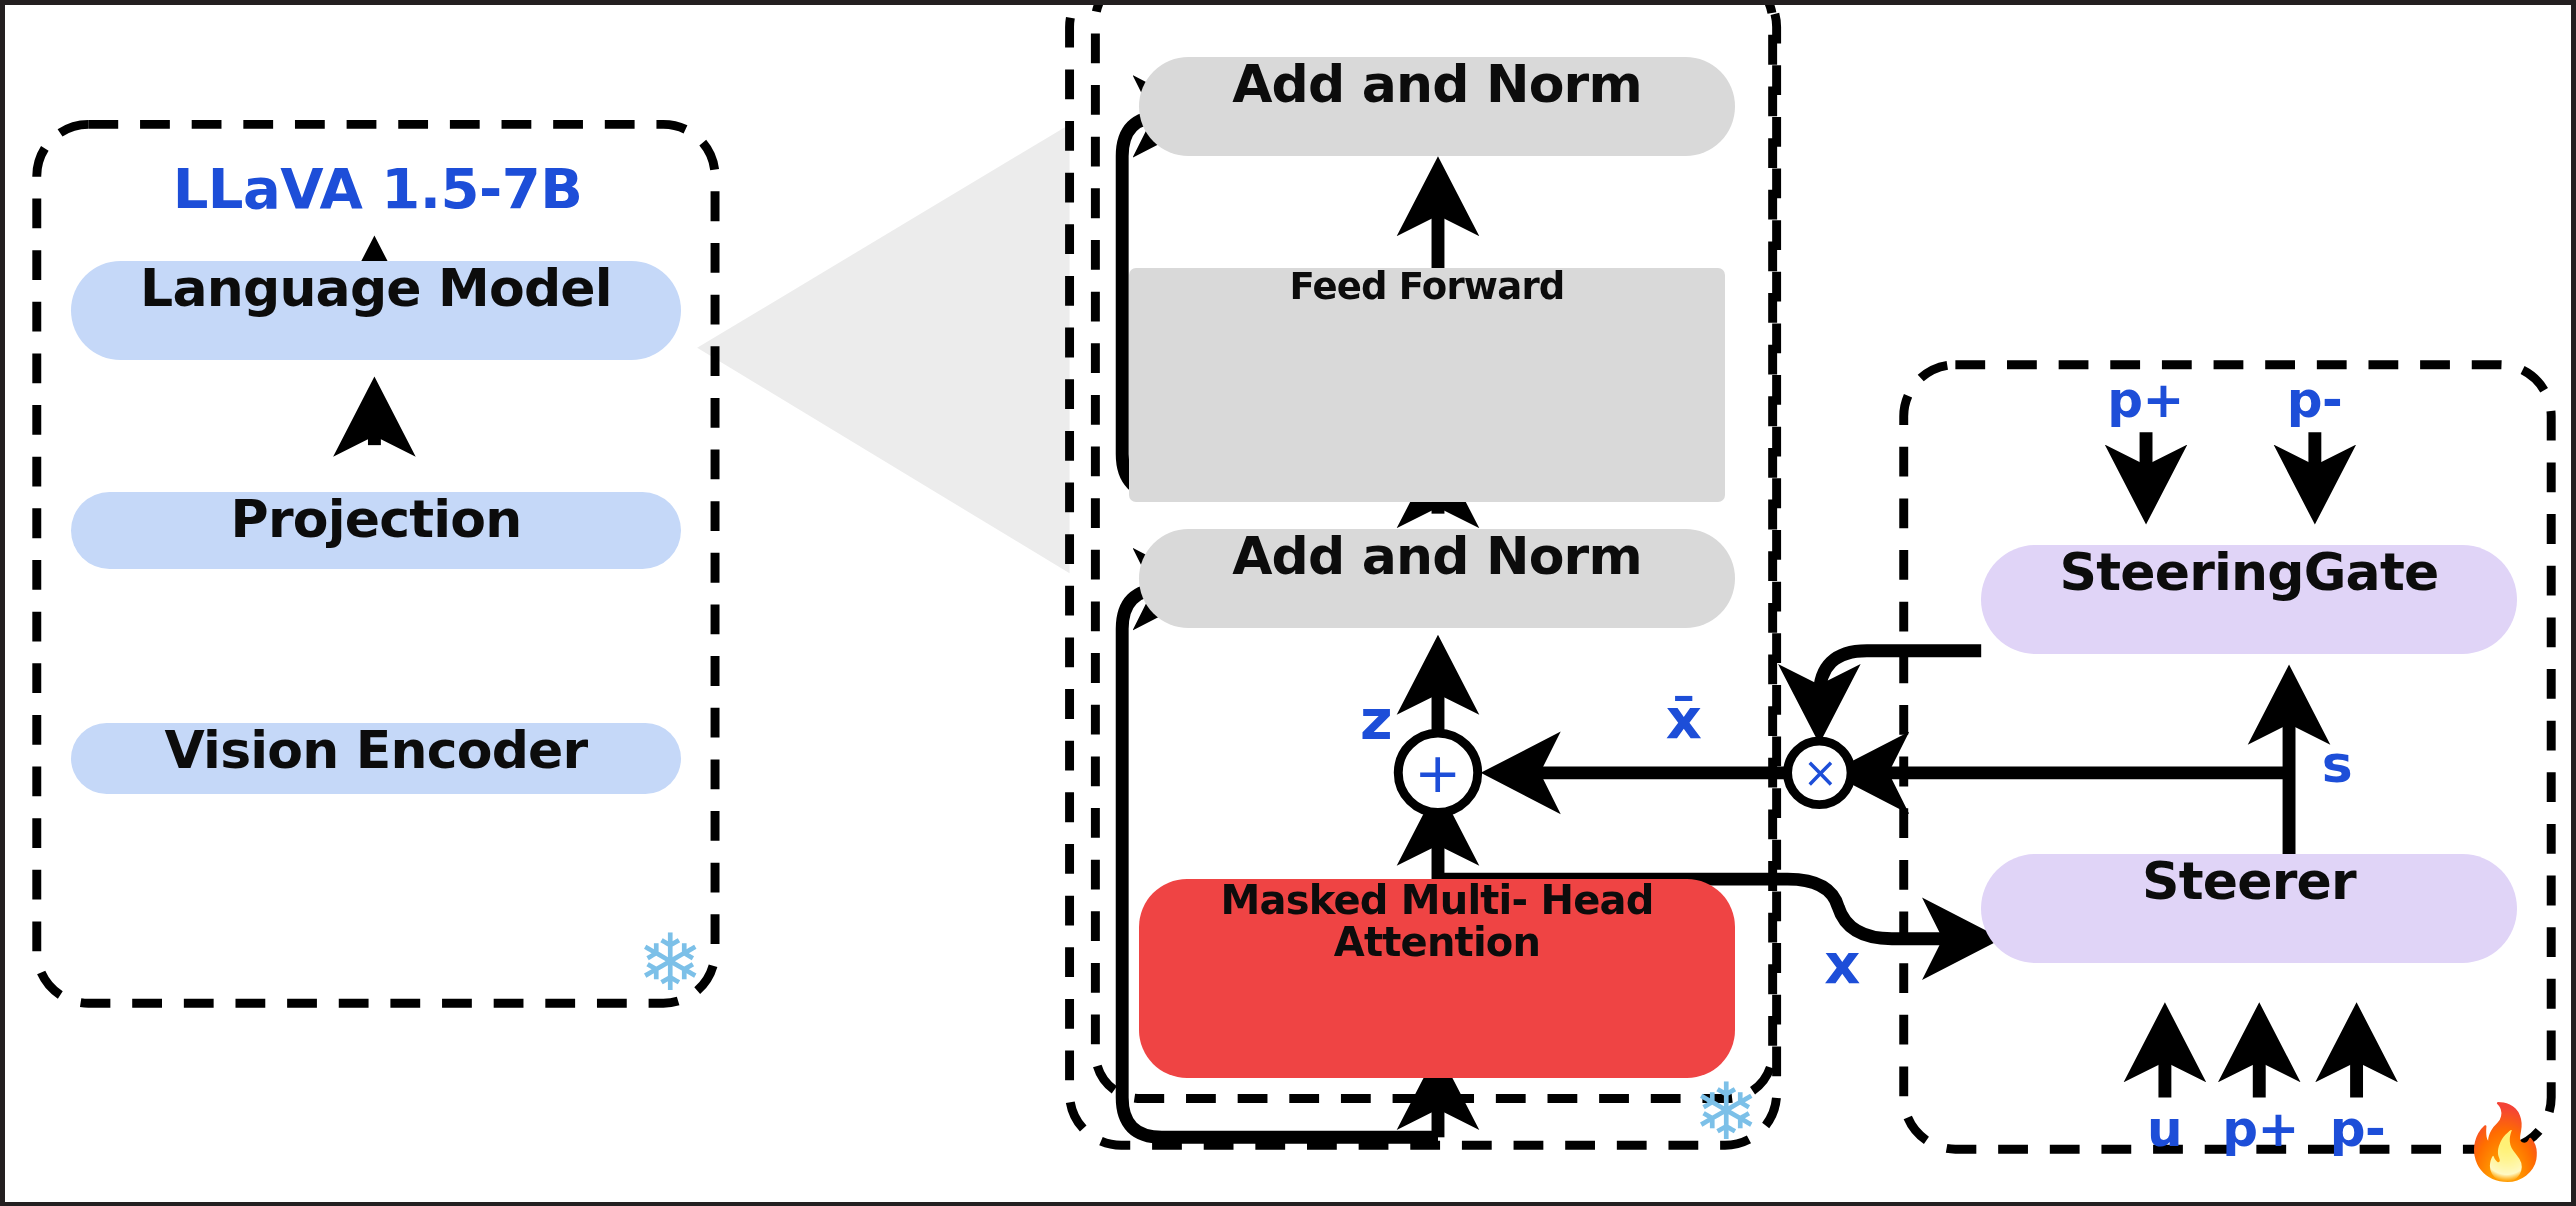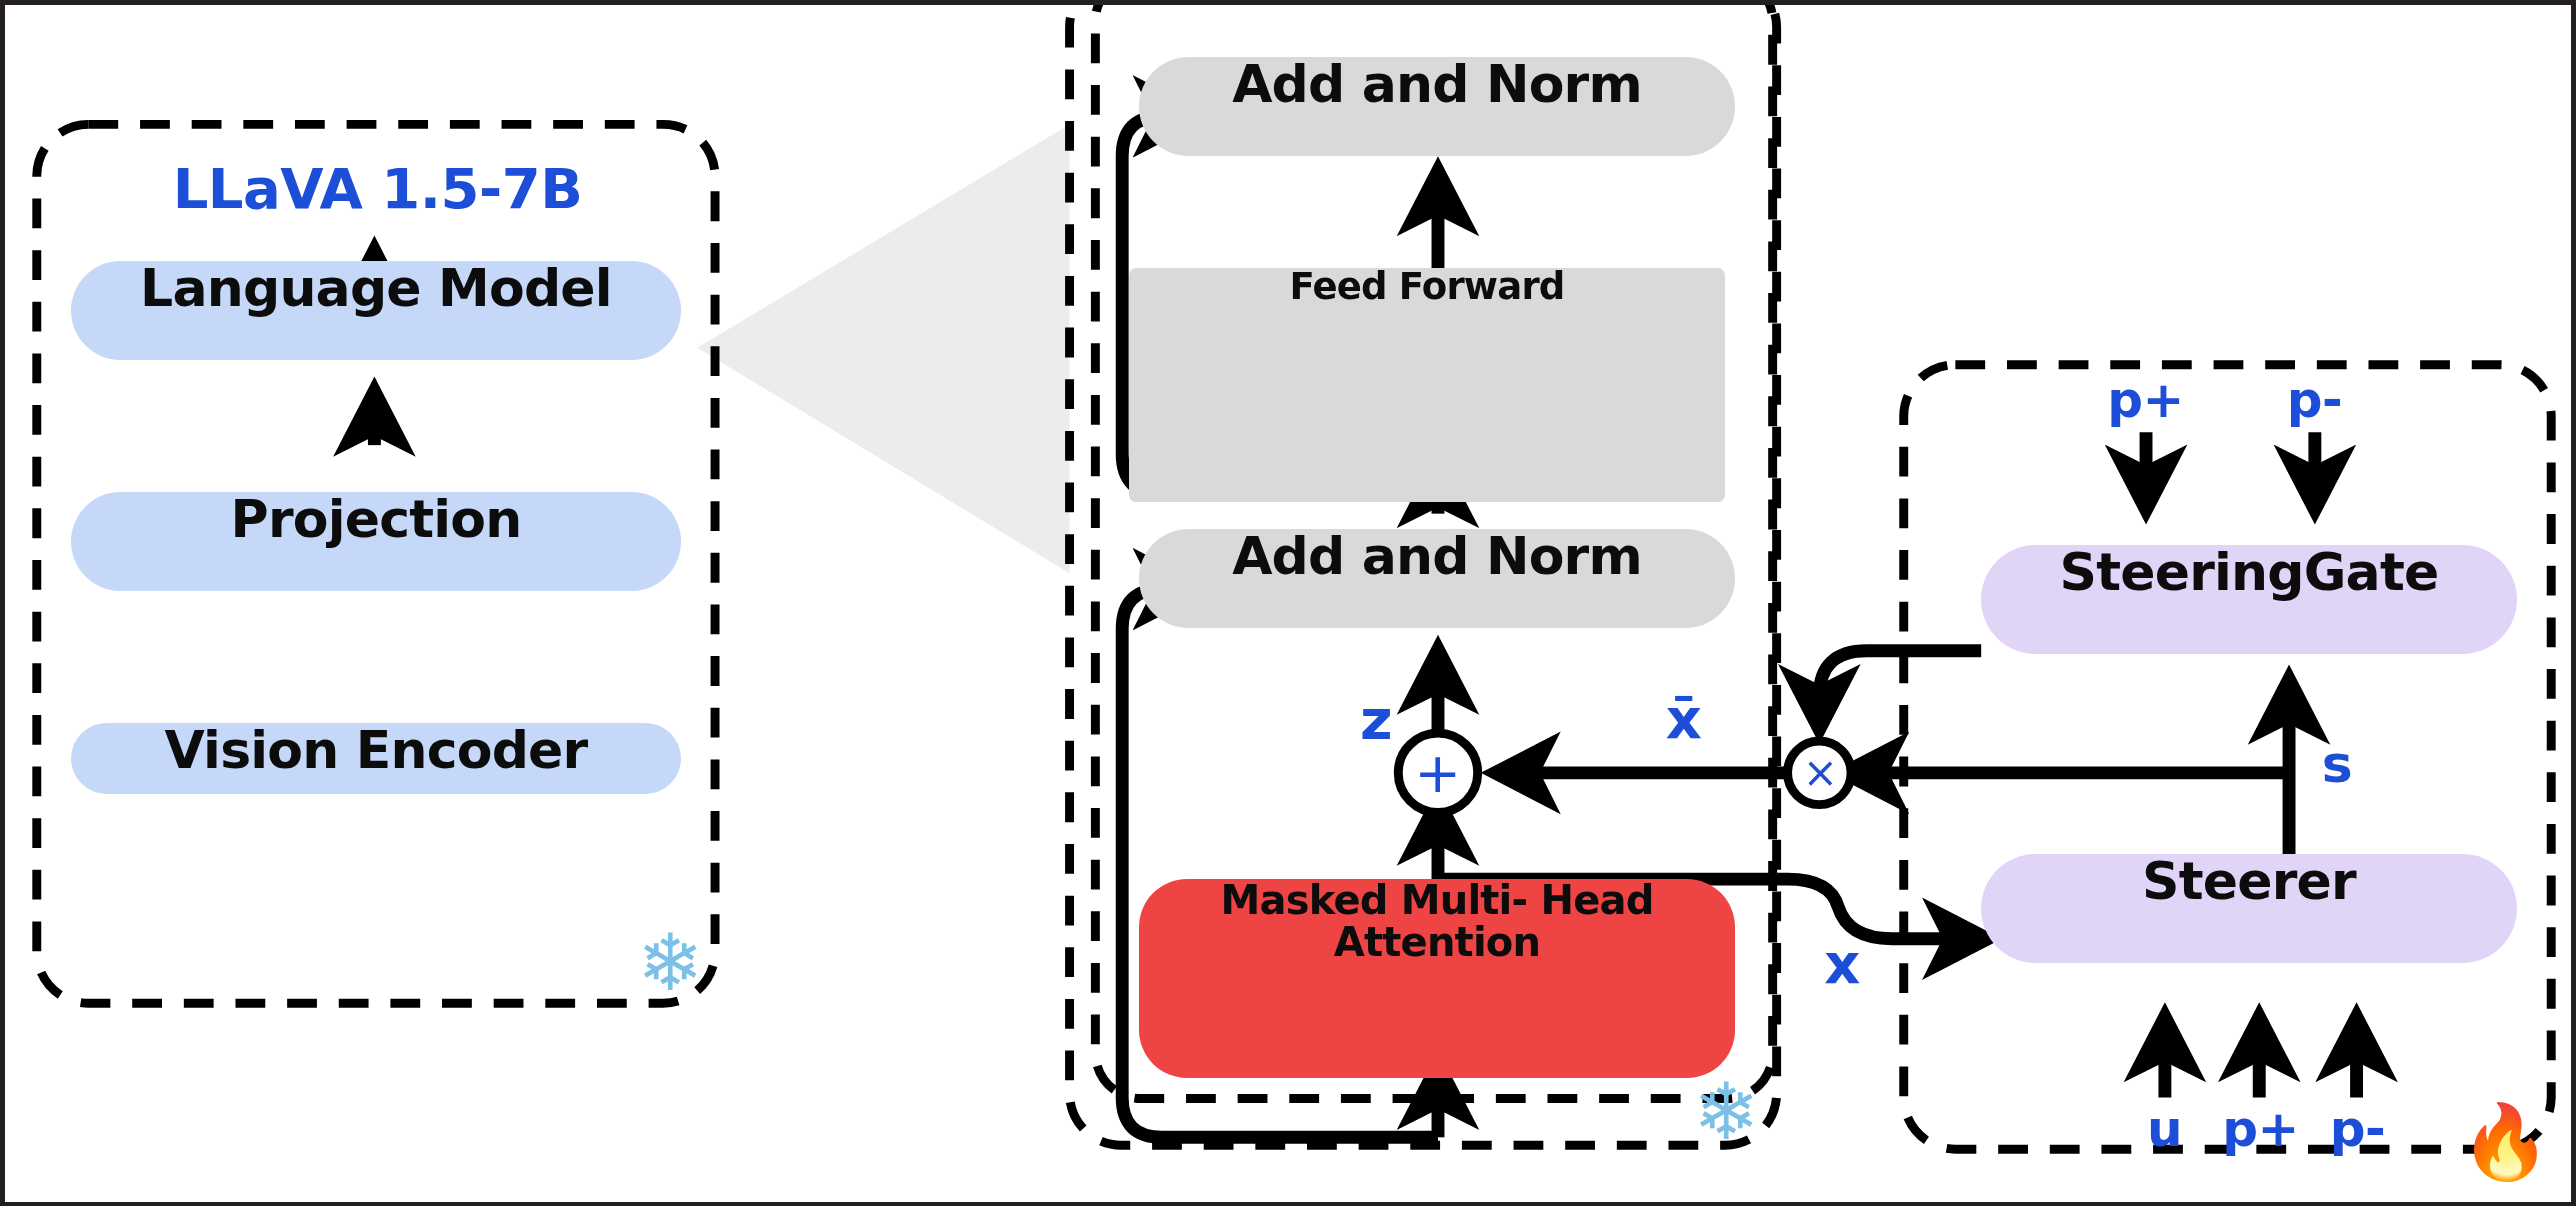--- a/index.html
+++ b/index.html
@@ -82,21 +82,21 @@
 
     <circle cx="1443" cy="773" r="40" fill="#ffffff" stroke="#000" stroke-width="9"></circle>
     <circle cx="1827" cy="773" r="32" fill="#ffffff" stroke="#000" stroke-width="9"></circle>
   </svg>
 
   <div class="lbl" style="left:129px;top:149px;width:487px;height:70px;font-size:56px;">LLaVA 1.5-7B</div>
 
   <div class="pill" style="left:66px;top:256px;width:610px;height:99px;background:#c5d8f8;font-size:52px;">
     <span>Language Model</span>
   </div>
-  <div class="pill" style="left:66px;top:487px;width:610px;height:99px;background:#c5d8f8;font-size:52px;">
+  <div class="pill" style="left:66px;top:487px;width:610px;height:77px;background:#c5d8f8;font-size:52px;">
     <span>Projection</span>
   </div>
   <div class="pill" style="left:66px;top:718px;width:610px;height:71px;background:#c5d8f8;font-size:52px;">
     <span>Vision Encoder</span>
   </div>
 
   <div class="emoji" style="left:632px;top:919px;font-size:79px;color:#7cc0e8;">❄</div>
 
   <div class="pill" style="left:1134px;top:52px;width:596px;height:99px;background:#d9d9d9;font-size:52px;">
     <span>Add and Norm</span>

